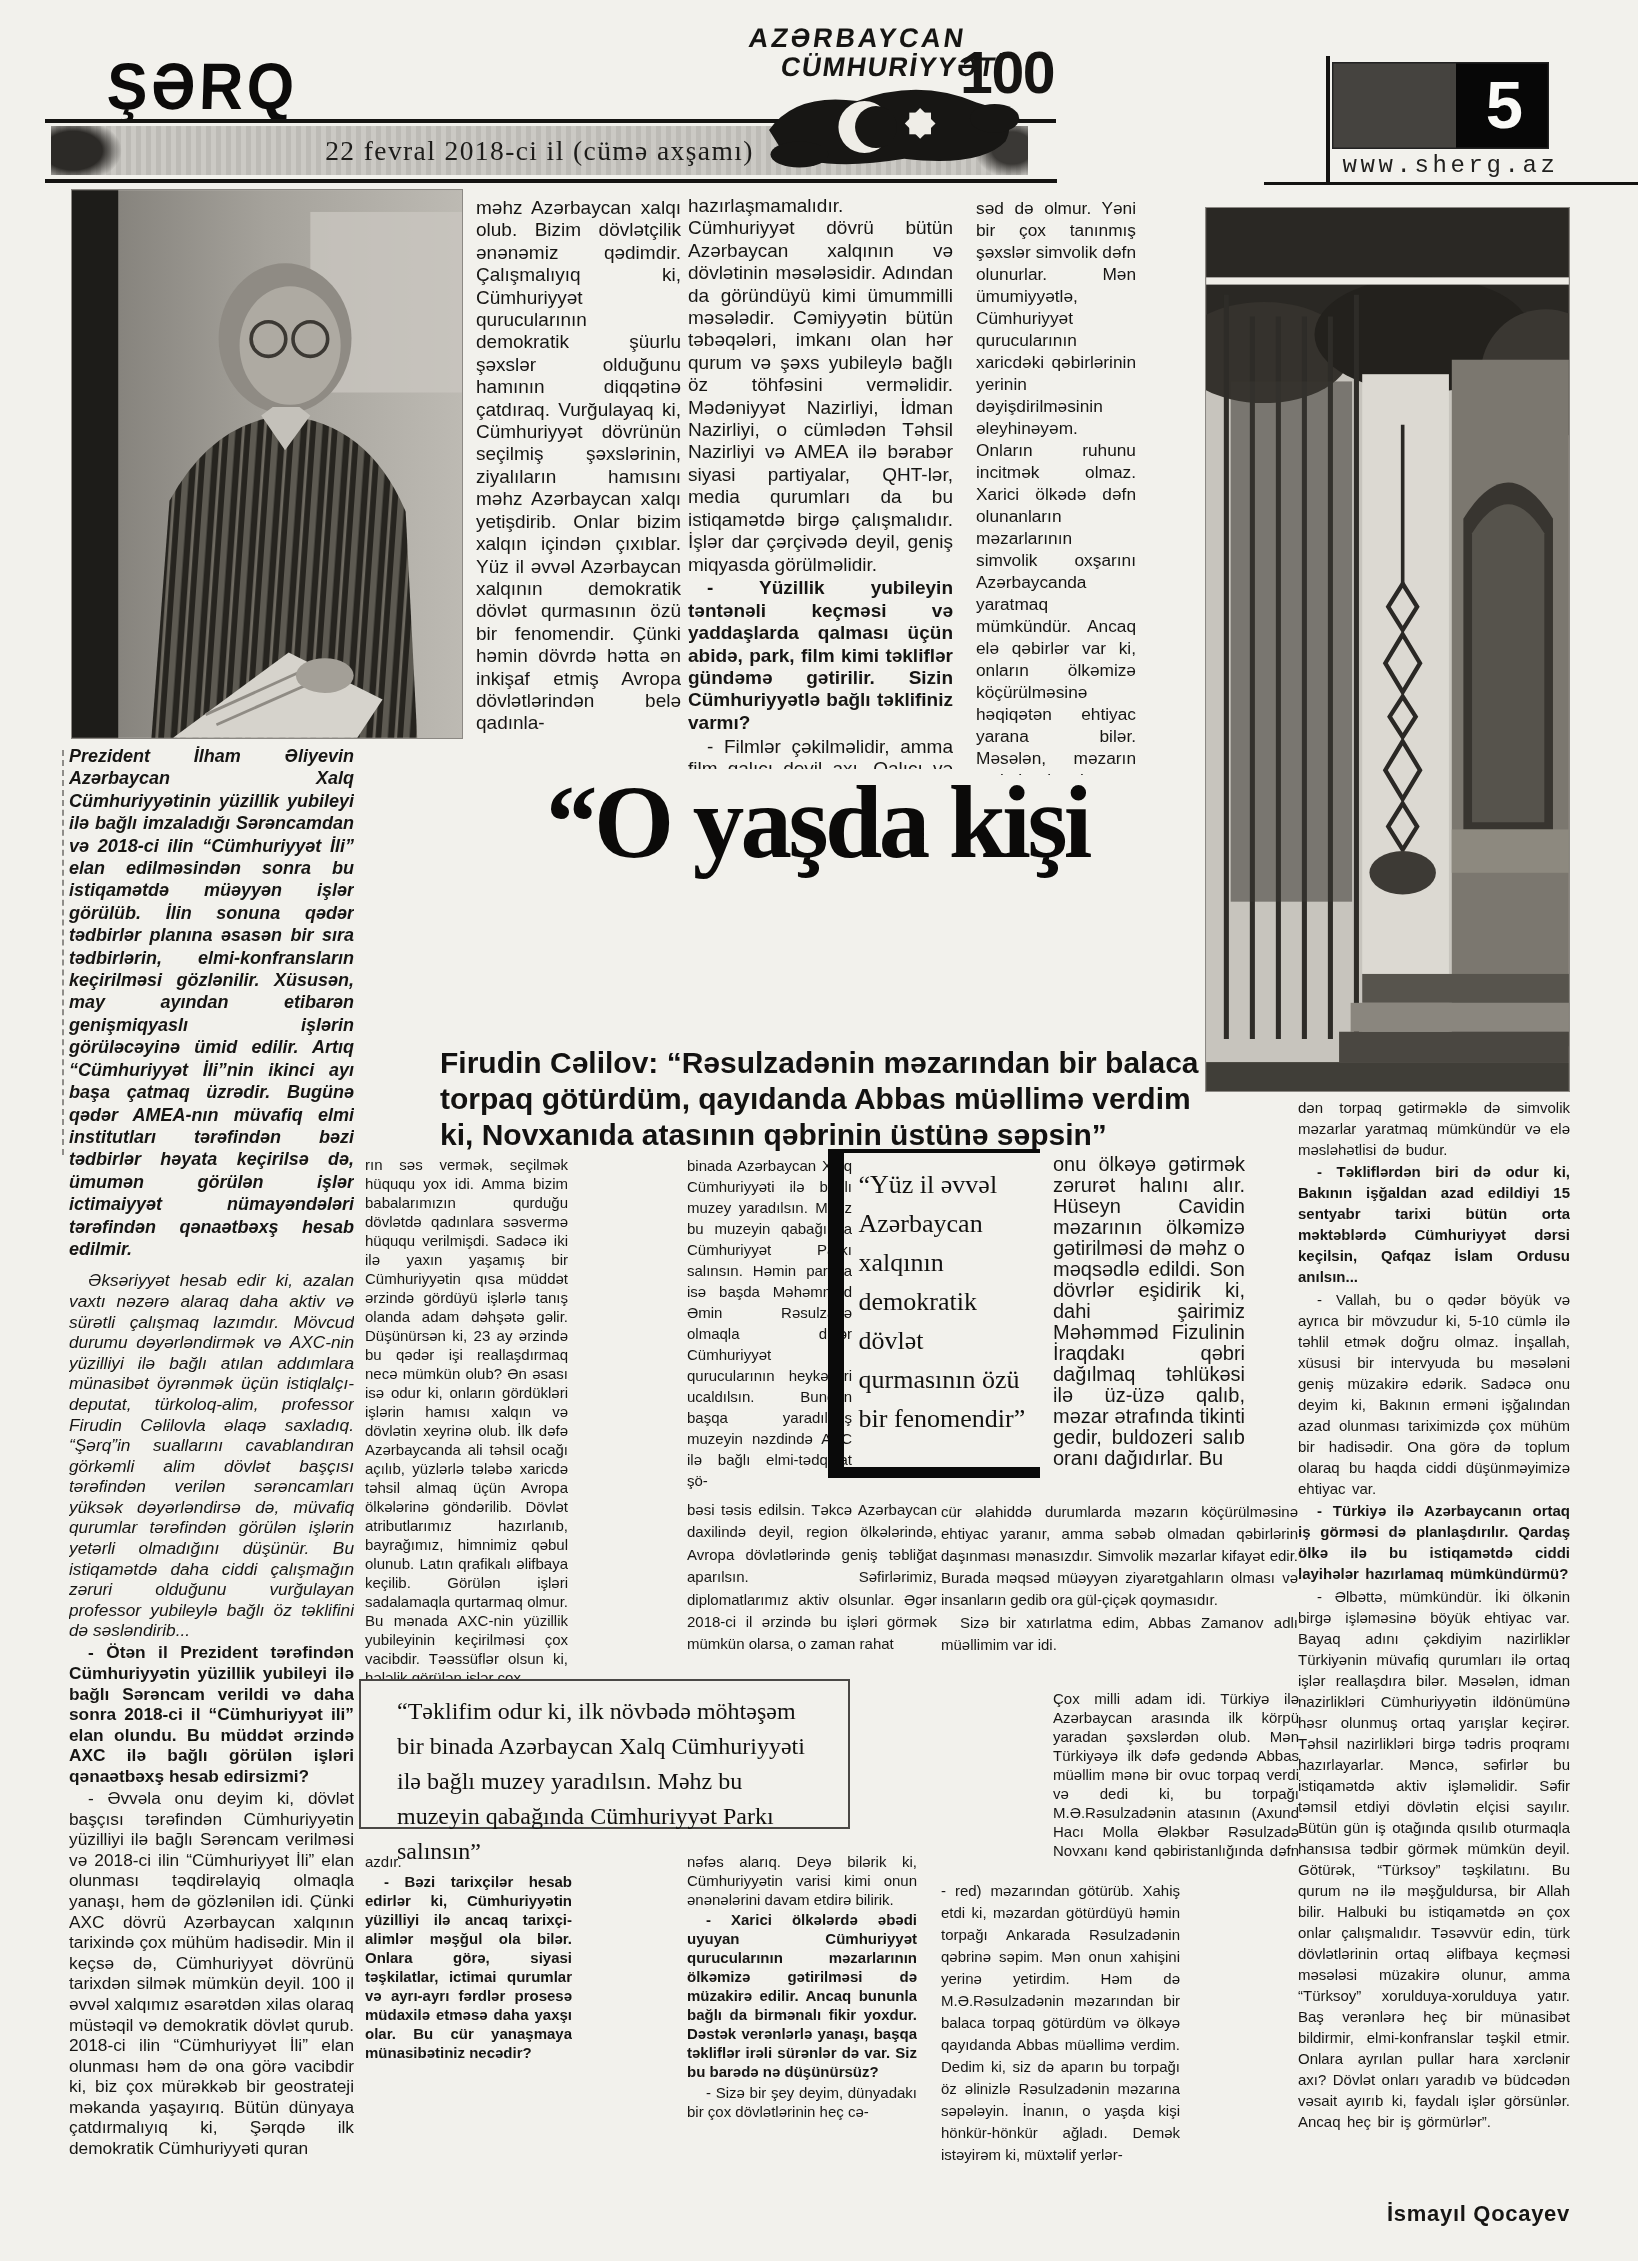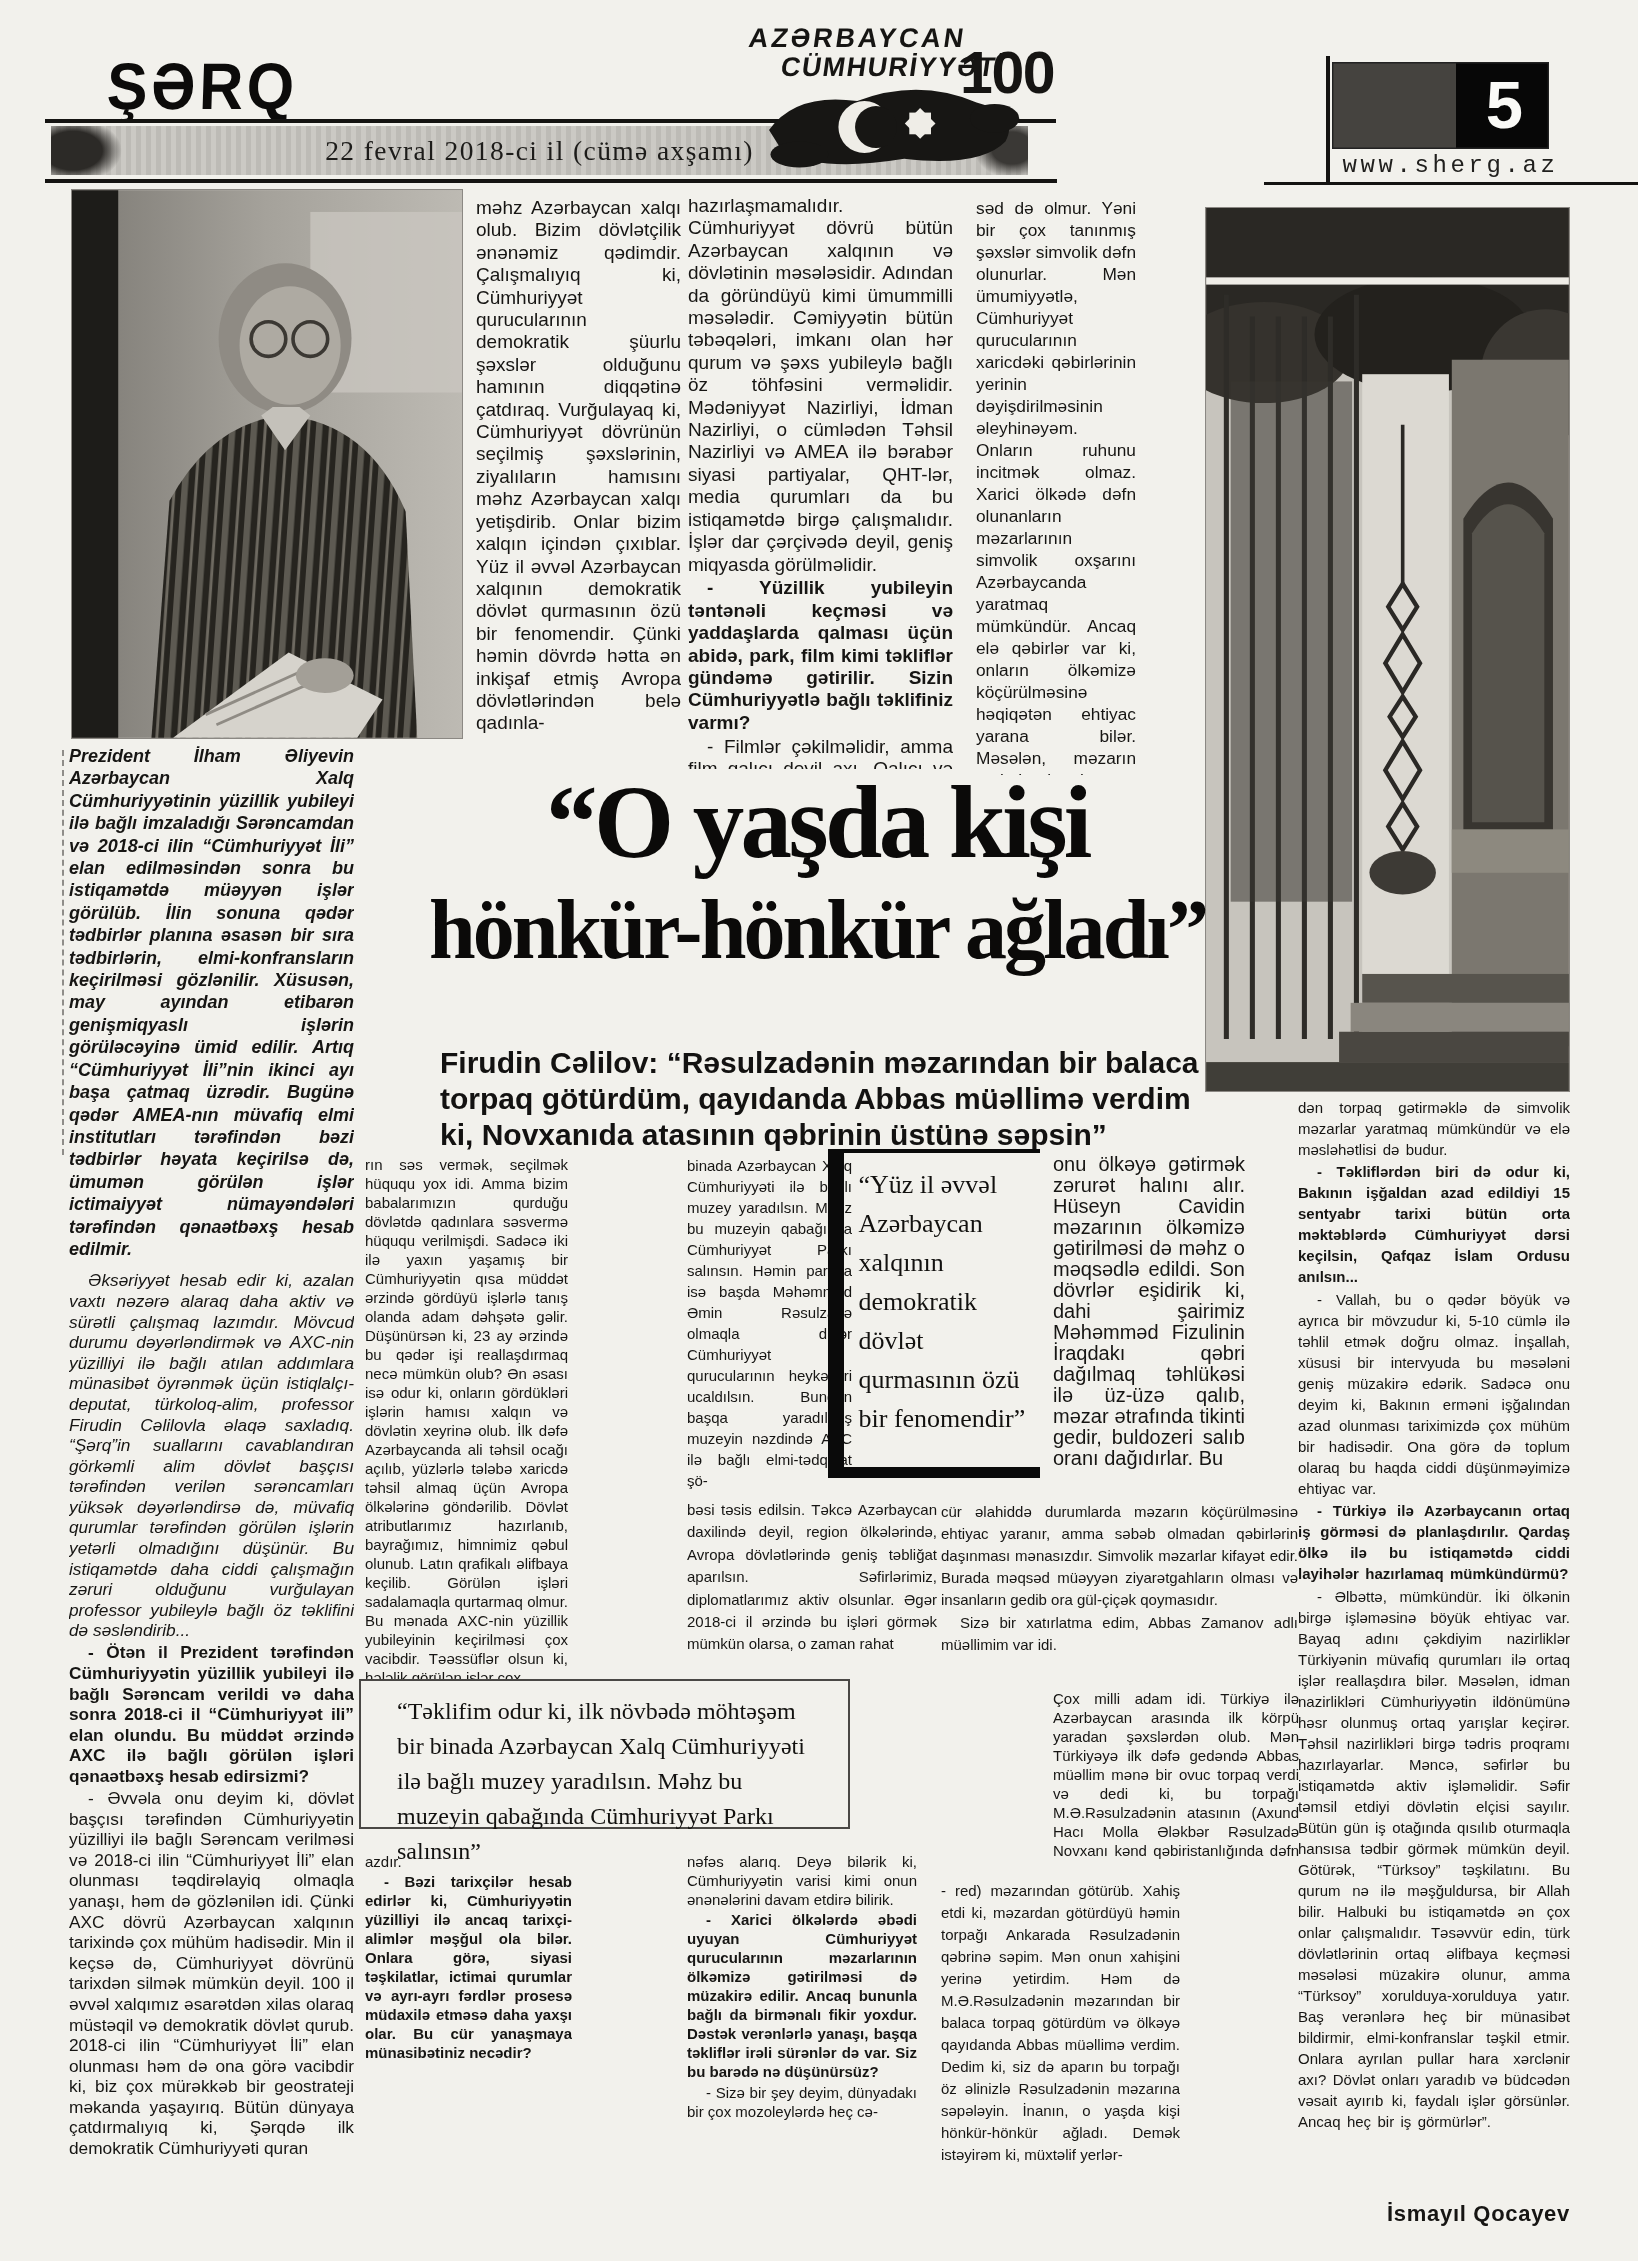--- a/index.html
+++ b/index.html
@@ -225,21 +225,20 @@
   <p>hazırlaşmamalıdır. Cümhuriyyət dövrü bütün Azərbaycan xalqının və dövlətinin məsələsidir. Adından da göründüyü kimi ümummilli məsələdir. Cəmiyyətin bütün təbəqələri, imkanı olan hər qurum və şəxs yubileylə bağlı öz töhfəsini verməlidir. Mədəniyyət Nazirliyi, İdman Nazirliyi, o cümlədən Təhsil Nazirliyi və AMEA ilə bərabər siyasi partiyalar, QHT-lər, media qurumları da bu istiqamətdə birgə çalışmalıdır. İşlər dar çərçivədə deyil, geniş miqyasda görülməlidir.</p>
   <p class="b">- Yüzillik yubileyin təntənəli keçməsi və yaddaşlarda qalması üçün abidə, park, film kimi təkliflər gündəmə gətirilir. Sizin Cümhuriyyətlə bağlı təklifiniz varmı?</p>
   <p>- Filmlər çəkilməlidir, amma film qalıcı deyil axı. Qalıcı və faydalı işlər görmək lazımdır. Təklifim odur ki, ilk növbədə möhtəşəm bir</p>
 </div>
 <div id="top3" class="col top-col">
   <p>səd də olmur. Yəni bir çox tanınmış şəxslər simvolik dəfn olunurlar. Mən ümumiyyətlə, Cümhuriyyət qurucularının xaricdəki qəbirlərinin yerinin dəyişdirilməsinin əleyhinəyəm. Onların ruhunu incitmək olmaz. Xarici ölkədə dəfn olunanların məzarlarının simvolik oxşarını Azərbaycanda yaratmaq mümkündür. Ancaq elə qəbirlər var ki, onların ölkəmizə köçürülməsinə həqiqətən ehtiyac yarana bilər. Məsələn, məzarın xaricdə itmək, yox olmaq təhlükəsi varsa,</p>
 </div>
 
 <div class="abs headline">
   <div class="hl1">“O yaşda kişi</div>
-  <div class="hl2">hönkür-hönkür ağladı”</div>
 </div>
 <div class="abs subhead">Firudin Cəlilov: “Rəsulzadənin məzarından bir balaca torpaq götürdüm, qayıdanda Abbas müəllimə verdim ki, Novxanıda atasının qəbrinin üstünə səpsin”</div>
 
 <div class="abs dash-line"></div>
 <div id="colA" class="col">
   <p class="lead">Prezident İlham Əliyevin Azərbaycan Xalq Cümhuriyyətinin yüzillik yubileyi ilə bağlı imzaladığı Sərəncamdan və 2018-ci ilin “Cümhuriyyət İli” elan edilməsindən sonra bu istiqamətdə müəyyən işlər görülüb. İlin sonuna qədər tədbirlər planına əsasən bir sıra tədbirlərin, elmi-konfransların keçirilməsi gözlənilir. Xüsusən, may ayından etibarən genişmiqyaslı işlərin görüləcəyinə ümid edilir. Artıq “Cümhuriyyət İli”nin ikinci ayı başa çatmaq üzrədir. Bugünə qədər AMEA-nın müvafiq elmi institutları tərəfindən bəzi tədbirlər həyata keçirilsə də, ümumən görülən işlər ictimaiyyət nümayəndələri tərəfindən qənaətbəxş hesab edilmir.</p>
   <p class="i">Əksəriyyət hesab edir ki, azalan vaxtı nəzərə alaraq daha aktiv və sürətli çalışmaq lazımdır. Mövcud durumu dəyərləndirmək və AXC-nin yüzilliyi ilə bağlı atılan addımlara münasibət öyrənmək üçün istiqlalçı-deputat, türkoloq-alim, professor Firudin Cəlilovla əlaqə saxladıq. “Şərq”in suallarını cavablandıran görkəmli alim dövlət başçısı tərəfindən verilən sərəncamları yüksək dəyərləndirsə də, müvafiq qurumlar tərəfindən görülən işlərin yetərli olmadığını düşünür. Bu istiqamətdə daha ciddi çalışmağın zəruri olduğunu vurğulayan professor yubileylə bağlı öz təklifini də səsləndirib...</p>
   <p class="b">- Ötən il Prezident tərəfindən Cümhuriyyətin yüzillik yubileyi ilə bağlı Sərəncam verildi və daha sonra 2018-ci il “Cümhuriyyət ili” elan olundu. Bu müddət ərzində AXC ilə bağlı görülən işləri qənaətbəxş hesab edirsizmi?</p>
   <p>- Əvvəla onu deyim ki, dövlət başçısı tərəfindən Cümhuriyyətin yüzilliyi ilə bağlı Sərəncam verilməsi və 2018-ci ilin “Cümhuriyyət İli” elan olunması təqdirəlayiq olmaqla yanaşı, həm də gözlənilən idi. Çünki AXC dövrü Azərbaycan xalqının tarixində çox mühüm hadisədir. Min il keçsə də, Cümhuriyyət dövrünü tarixdən silmək mümkün deyil. 100 il əvvəl xalqımız əsarətdən xilas olaraq müstəqil və demokratik dövlət qurub. 2018-ci ilin “Cümhuriyyət İli” elan olunması həm də ona görə vacibdir ki, biz çox mürəkkəb bir geostrateji məkanda yaşayırıq. Bütün dünyaya çatdırmalıyıq ki, Şərqdə ilk demokratik Cümhuriyyəti quran</p>
 </div>
@@ -270,21 +269,21 @@
   <p>Çox milli adam idi. Türkiyə ilə Azərbaycan arasında ilk körpü yaradan şəxslərdən olub. Mən Türkiyəyə ilk dəfə gedəndə Abbas müəllim mənə bir ovuc torpaq verdi və dedi ki, bu torpağı M.Ə.Rəsulzadənin atasının (Axund Hacı Molla Ələkbər Rəsulzadə Novxanı kənd qəbiristanlığında dəfn olunub</p>
 </div>
 
 <div id="colB2" class="col midcol">
   <p>azdır.</p>
   <p class="b">- Bəzi tarixçilər hesab edirlər ki, Cümhuriyyətin yüzilliyi ilə ancaq tarixçi-alimlər məşğul ola bilər. Onlara görə, siyasi təşkilatlar, ictimai qurumlar və ayrı-ayrı fərdlər prosesə müdaxilə etməsə daha yaxşı olar. Bu cür yanaşmaya münasibətiniz necədir?</p>
 </div>
 <div id="colC2" class="col midcol">
   <p>nəfəs alarıq. Deyə bilərik ki, Cümhuriyyətin varisi kimi onun ənənələrini davam etdirə bilirik.</p>
   <p class="b">- Xarici ölkələrdə əbədi uyuyan Cümhuriyyət qurucularının məzarlarının ölkəmizə gətirilməsi də müzakirə edilir. Ancaq bununla bağlı da birmənalı fikir yoxdur. Dəstək verənlərlə yanaşı, başqa təkliflər irəli sürənlər də var. Siz bu barədə nə düşünürsüz?</p>
-  <p>- Sizə bir şey deyim, dünyadakı bir çox mozoleylərdə heç cə-</p>
+  <p>- Sizə bir şey deyim, dünyadakı bir çox dövlətlərinin heç cə-</p>
 </div>
 <div id="colD2" class="col midcol">
   <p>- red) məzarından götürüb. Xahiş etdi ki, məzardan götürdüyü həmin torpağı Ankarada Rəsulzadənin qəbrinə səpim. Mən onun xahişini yerinə yetirdim. Həm də M.Ə.Rəsulzadənin məzarından bir balaca torpaq götürdüm və ölkəyə qayıdanda Abbas müəllimə verdim. Dedim ki, siz də aparın bu torpağı öz əlinizlə Rəsulzadənin məzarına səpələyin. İnanın, o yaşda kişi hönkür-hönkür ağladı. Demək istəyirəm ki, müxtəlif yerlər-</p>
 </div>
 
 <div id="colF" class="col">
   <p>dən torpaq gətirməklə də simvolik məzarlar yaratmaq mümkündür və elə məsləhətlisi də budur.</p>
   <p class="b">- Təkliflərdən biri də odur ki, Bakının işğaldan azad edildiyi 15 sentyabr tarixi bütün orta məktəblərdə Cümhuriyyət dərsi keçilsin, Qafqaz İslam Ordusu anılsın...</p>
   <p>- Vallah, bu o qədər böyük və ayrıca bir mövzudur ki, 5-10 cümlə ilə təhlil etmək doğru olmaz. İnşallah, xüsusi bir intervyuda bu məsələni geniş müzakirə edərik. Sadəcə onu deyim ki, Bakının erməni işğalından azad olunması tariximizdə çox mühüm bir hadisədir. Ona görə də toplum olaraq bu haqda ciddi düşünməyimizə ehtiyac var.</p>
   <p class="b">- Türkiyə ilə Azərbaycanın ortaq iş görməsi də planlaşdırılır. Qardaş ölkə ilə bu istiqamətdə ciddi layihələr hazırlamaq mümkündürmü?</p>

